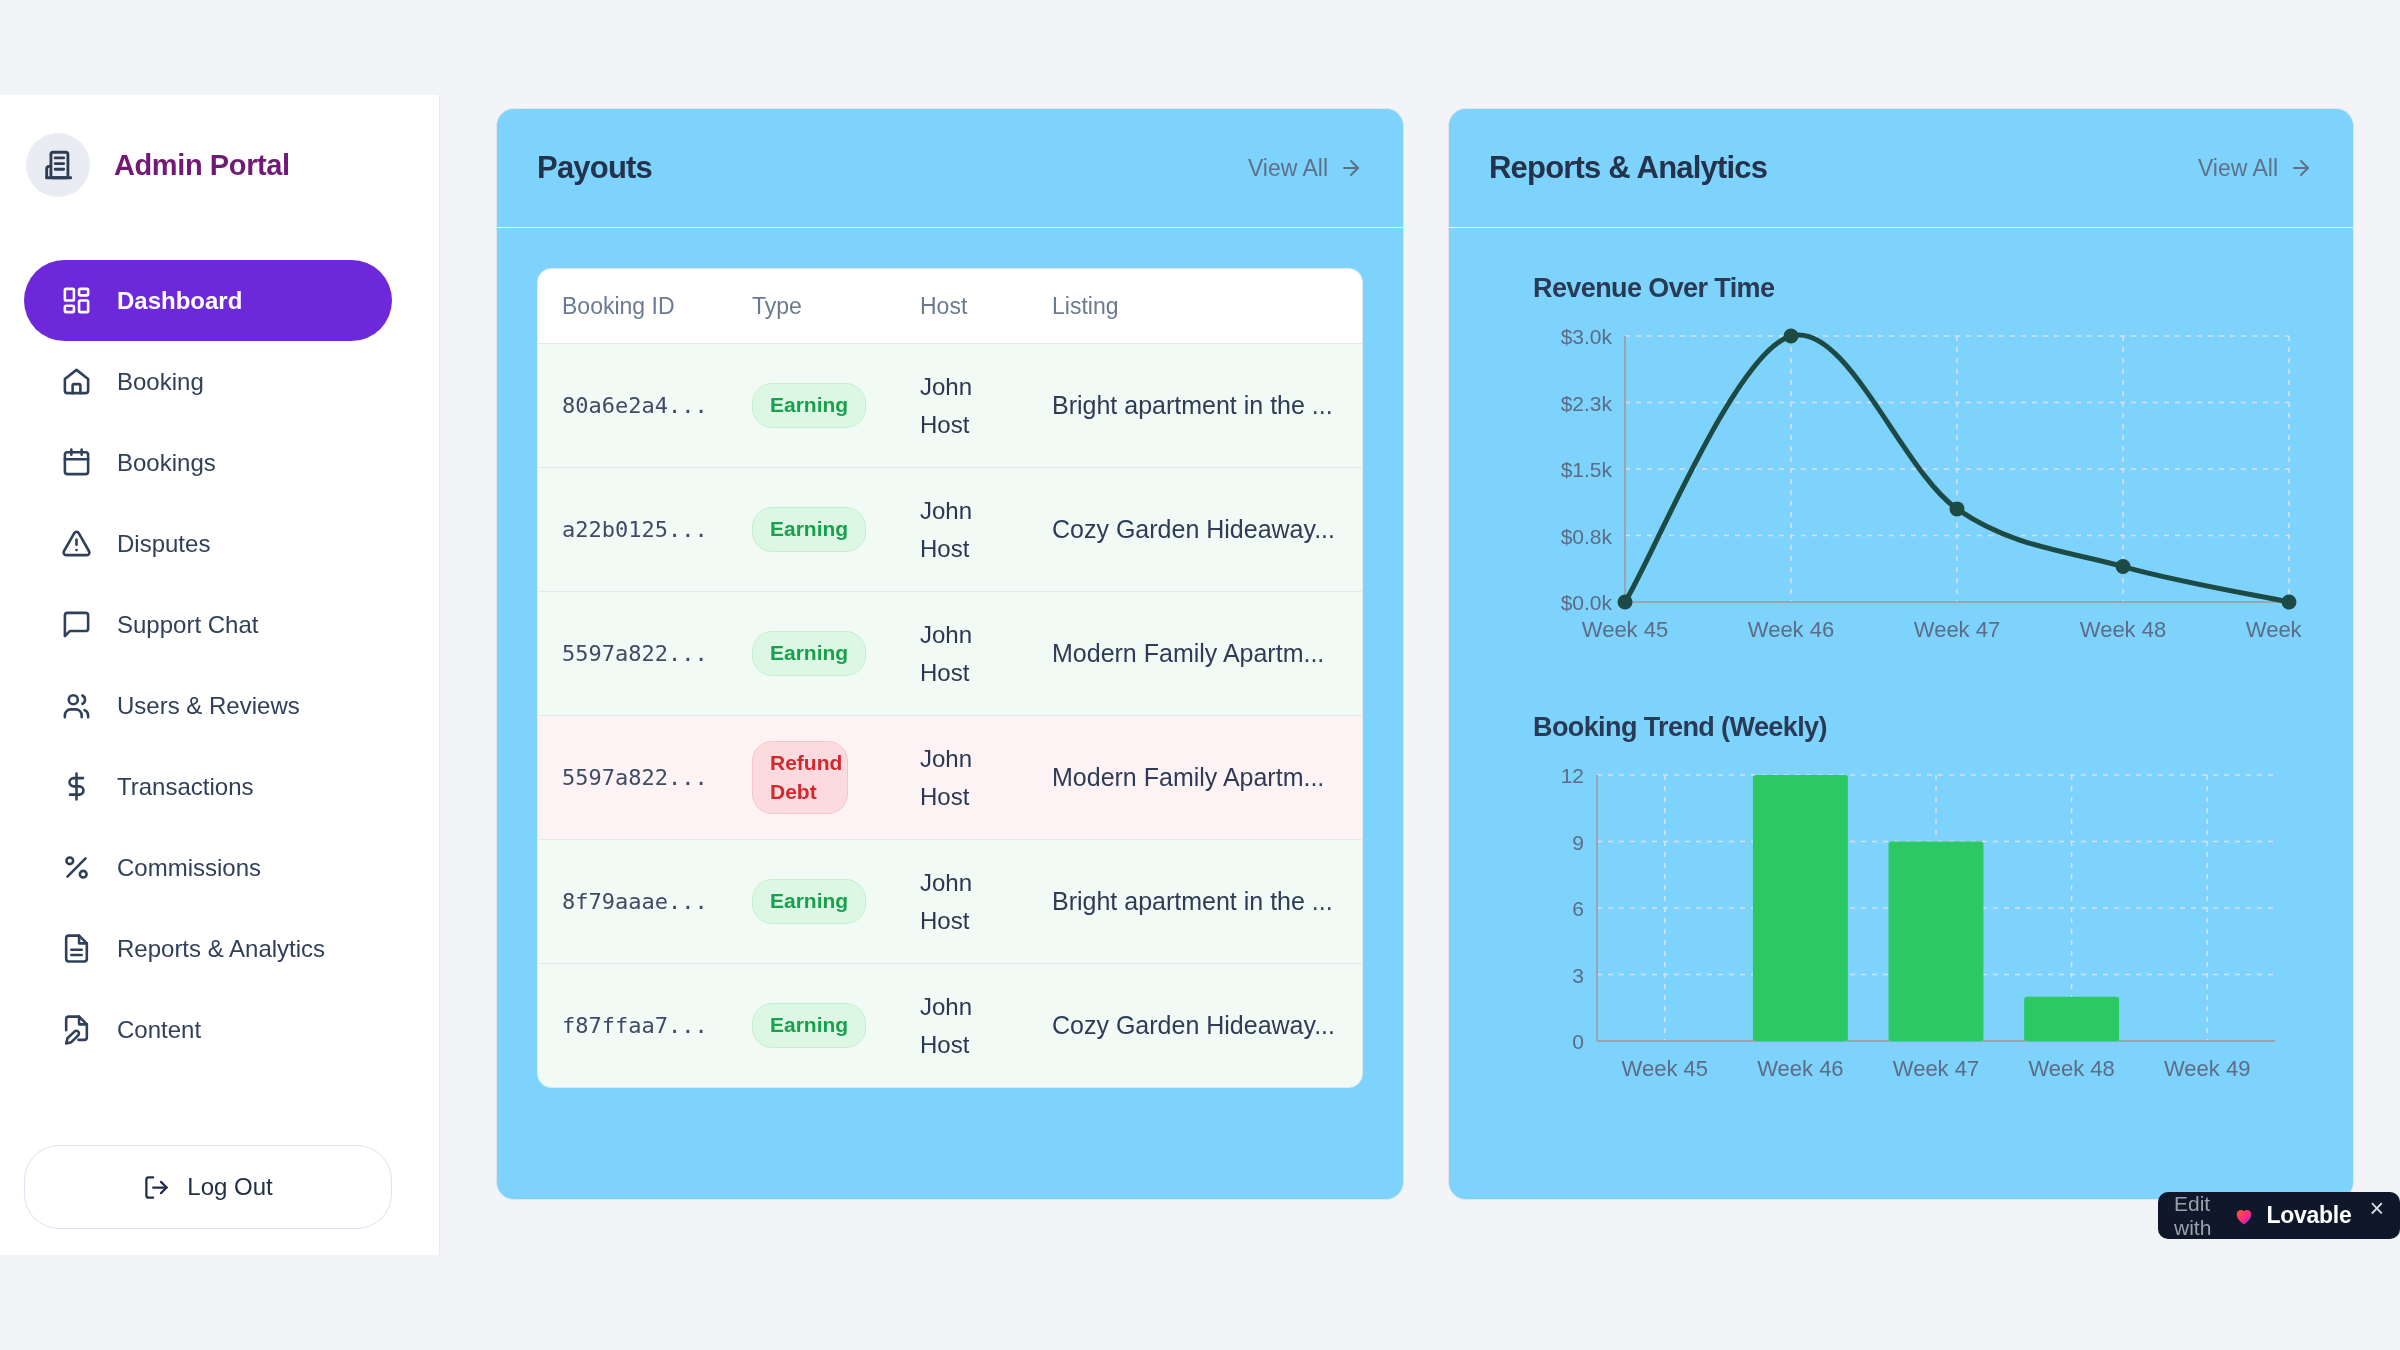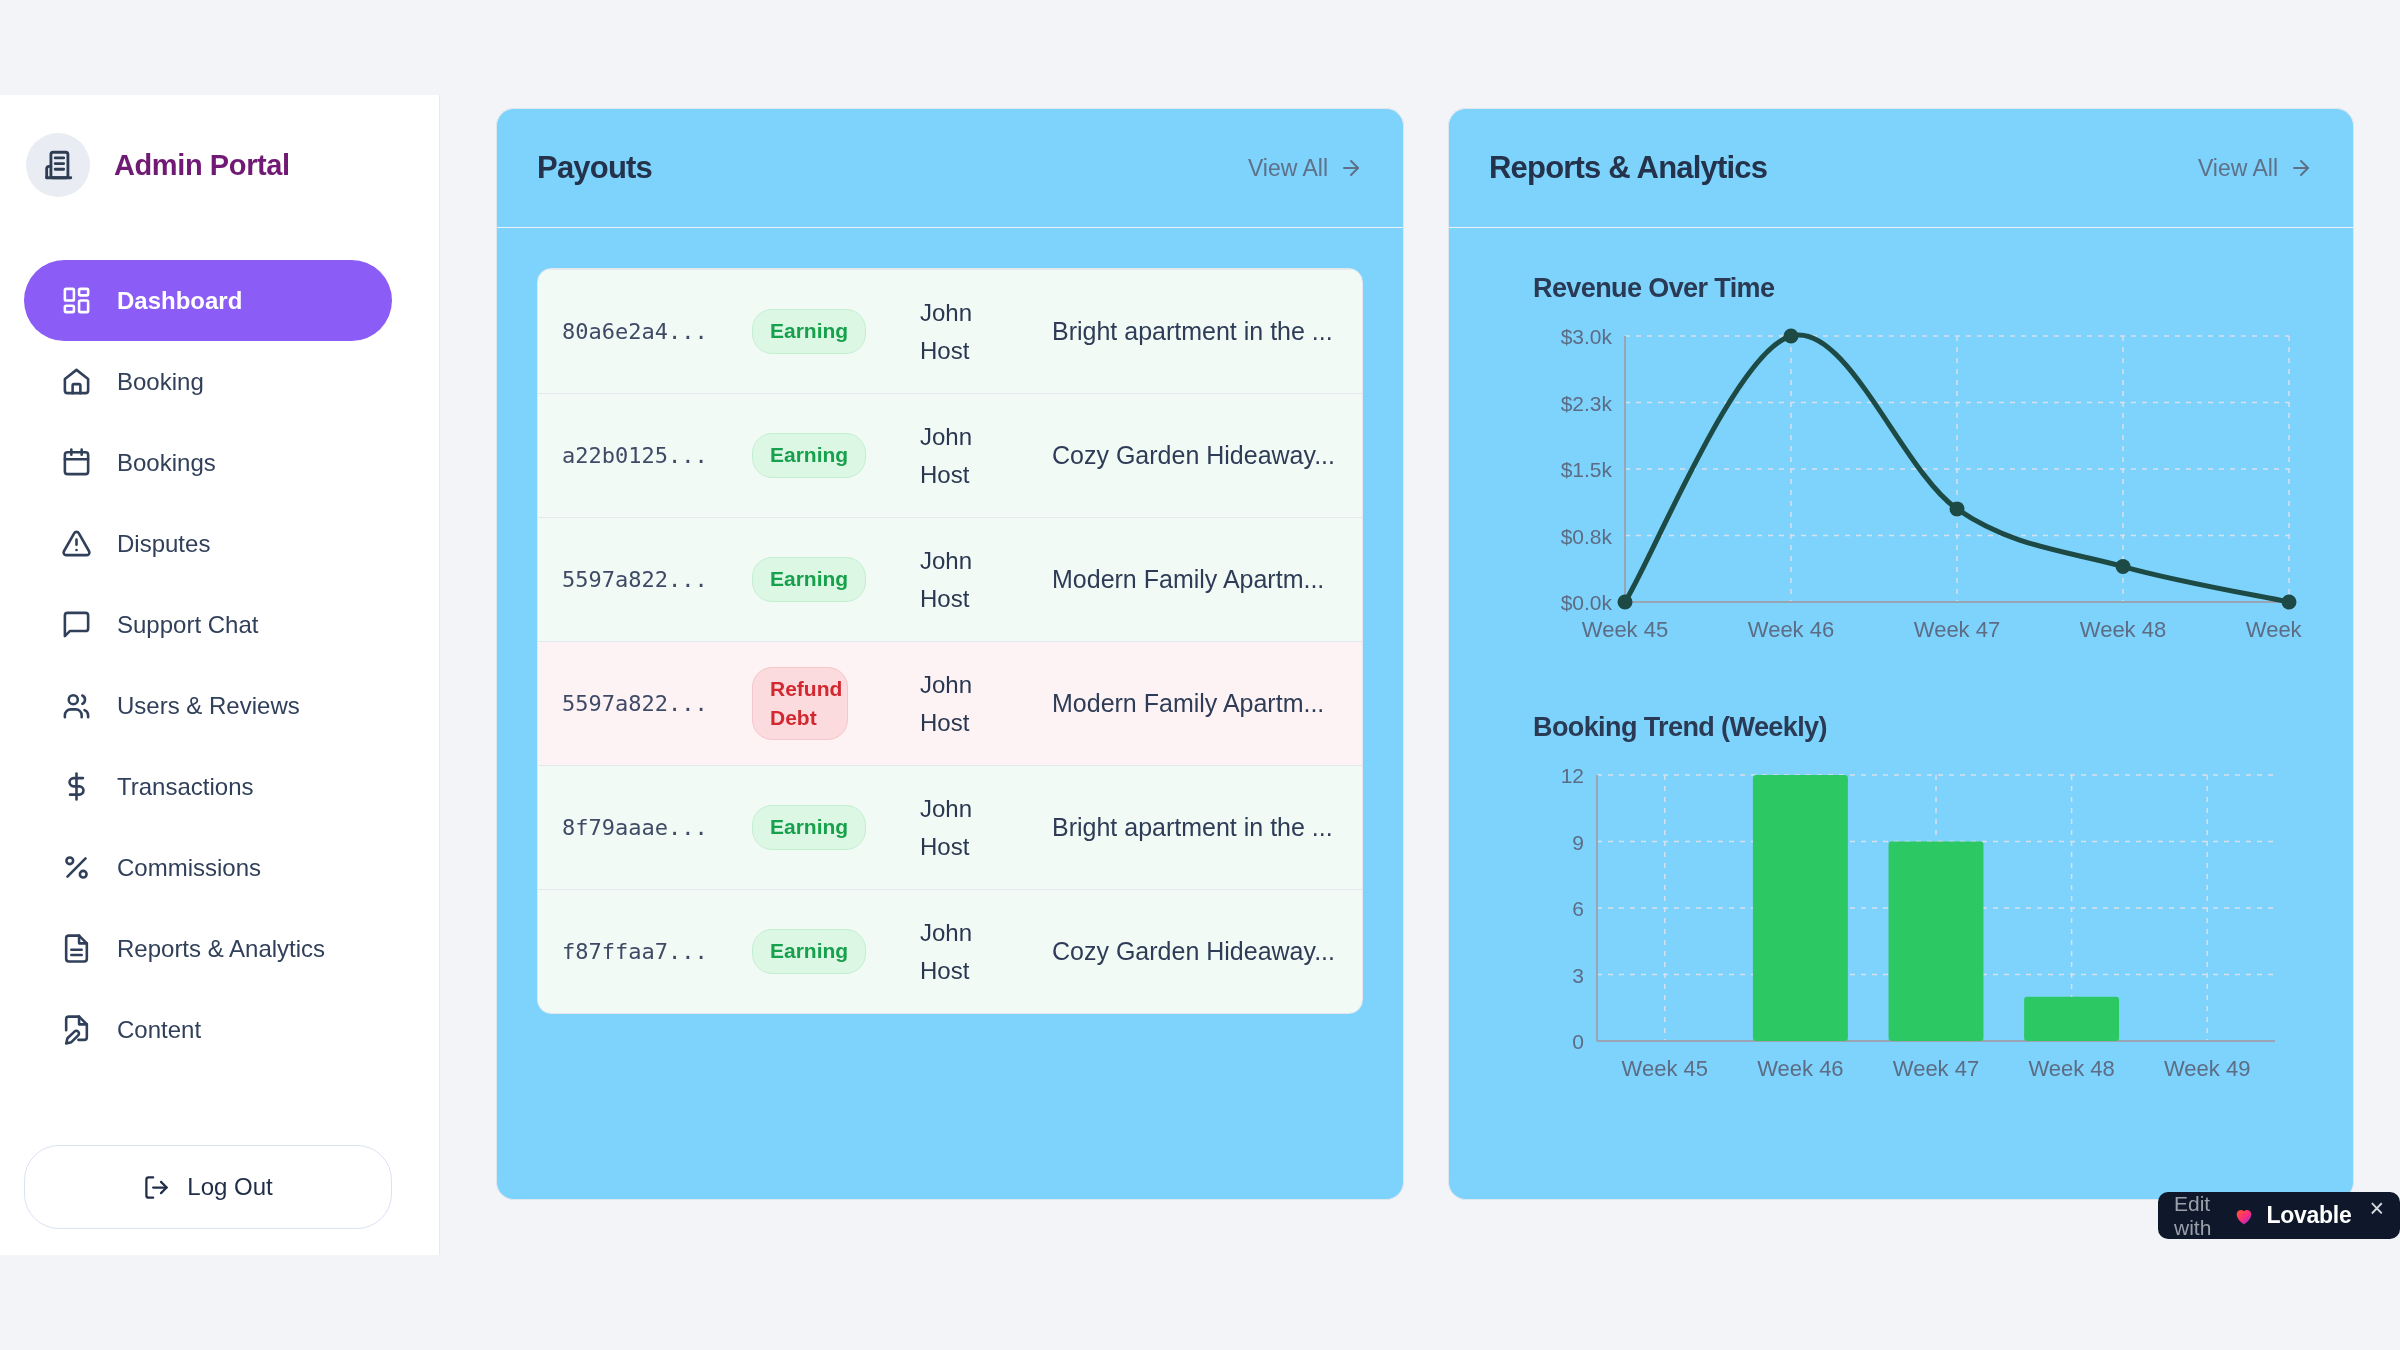--- a/index.html
+++ b/index.html
@@ -24,21 +24,21 @@
   .logo-circle svg { width:34px; height:34px; }
   .app-title { font-size:29px; font-weight:800; color:#701a75; letter-spacing:-0.4px; }
   .nav { position:absolute; left:24px; top:165px; width:368px; display:flex; flex-direction:column; }
   .nav-item {
     height:81px; display:flex; align-items:center; gap:25px;
     padding-left:37px; border-radius:41px; cursor:pointer;
     color:#31405a; font-size:24px; font-weight:500;
   }
   .nav-item .icon { display:flex; }
   .nav-item .icon svg { width:31px; height:31px; }
-  .nav-item.active { background:#8b5cf6; color:#ffffff; font-weight:600; }
+  .nav-item.active { background:#6d28d9; color:#ffffff; font-weight:600; }
   .logout-btn {
     position:absolute; left:24px; top:1050px; width:368px; height:84px;
     border:1px solid #dbe2f2; border-radius:35px; background:#ffffff;
     display:flex; align-items:center; justify-content:center; gap:17px;
     font-family:inherit; font-size:24px; font-weight:500; color:#202e48; cursor:pointer;
   }
   .logout-btn svg { width:27px; height:27px; color:#202e48; }
   
   .card {
     position:absolute; top:108px; height:1092px;
@@ -232,20 +232,26 @@
     <div class="card-title">Payouts</div>
     <button class="view-all">
       <span>View All</span>
       <svg viewBox="0 0 24 24" fill="none" stroke="currentColor" stroke-width="2" stroke-linecap="round" stroke-linejoin="round">
         <path d="M5 12h14"></path>
           <path d="m12 5 7 7-7 7"></path>
       </svg>
     </button>
   </div>
   <div class="table-wrap">
+    <div class="t-header">
+      <div>Booking ID</div>
+      <div>Type</div>
+      <div>Host</div>
+      <div>Listing</div>
+    </div>
     <div id="t-body">
         <div class="t-row earning">
           <div class="cell-id">80a6e2a4...</div>
           <div class="cell-type"><span class="badge earning">Earning</span></div>
           <div class="cell-host">
             <span>John Host</span>
           </div>
           <div class="cell-listing">Bright apartment in the ...</div>
         </div>
         <div class="t-row earning">

